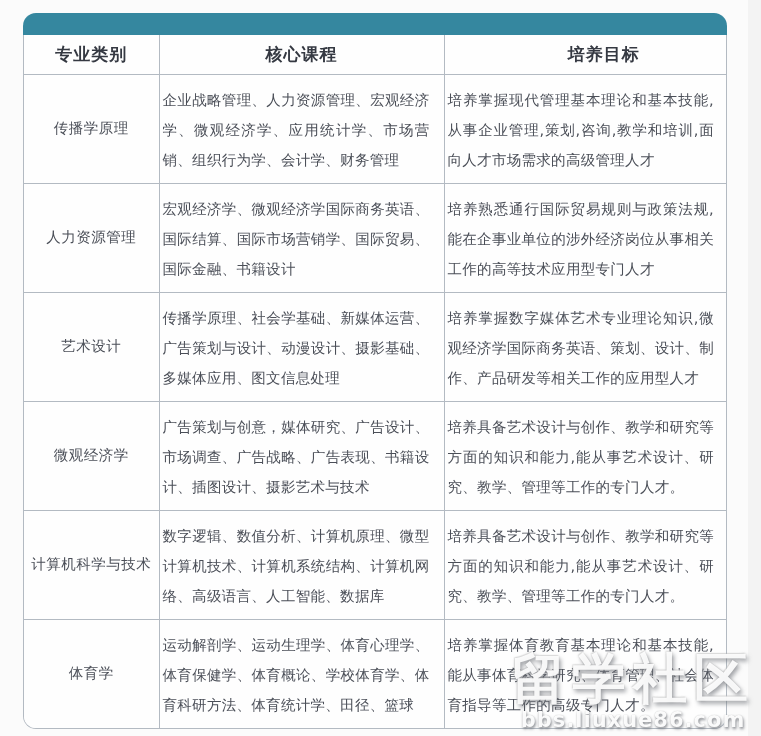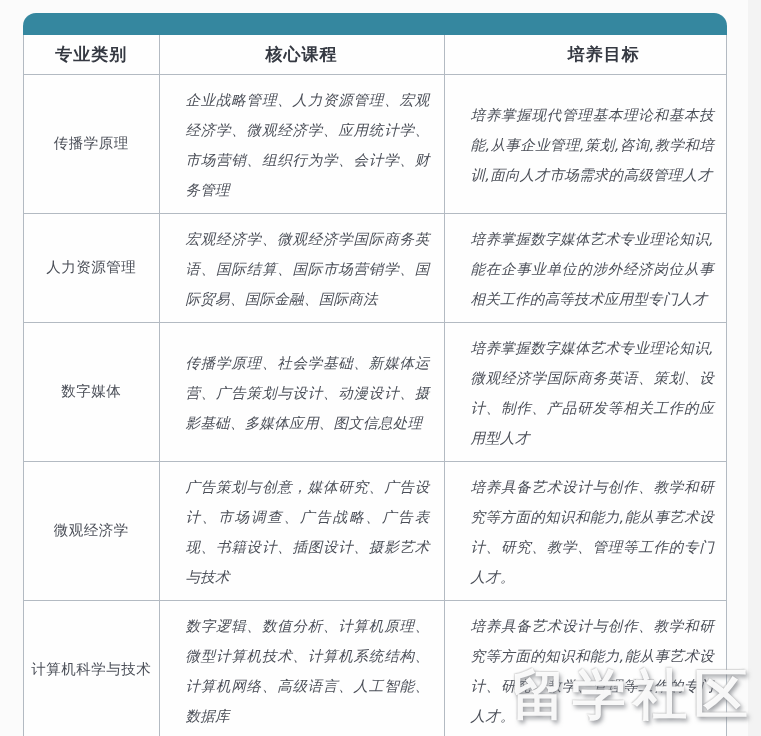--- a/index.html
+++ b/index.html
@@ -29,22 +29,22 @@
   tbody tr:last-child td{border-bottom:none;}
   thead tr{height:39px;}
   th{
     font-size:17px;font-weight:bold;color:#353942;
     text-align:center;letter-spacing:1px;
   }
   tbody tr{height:91px;}
   td{font-size:14.5px;color:#4b4f58;}
   td.cat{text-align:center;vertical-align:middle;letter-spacing:.5px;}
   td.txt{
-    padding:10px 14px 8px 26px;line-height:30px;vertical-align:middle;
-    text-align:justify;letter-spacing:.3px;font-style:italic;
+    padding:10px 14px 8px 3px;line-height:30px;vertical-align:middle;
+    text-align:justify;letter-spacing:.3px;
   }
   .watermark{
     position:absolute;right:6px;bottom:4px;text-align:center;
     pointer-events:none;
   }
   .wm-big{
     font-size:54px;font-weight:bold;letter-spacing:7px;
     color:rgba(255,255,255,0.92);
     text-shadow:2px 3px 4px rgba(108,112,118,0.62),
                 0 0 2px rgba(150,150,150,0.55),
@@ -79,25 +79,25 @@
         </tr>
       </thead>
       <tbody>
         <tr>
           <td class="cat">传播学原理</td>
           <td class="txt">企业战略管理、人力资源管理、宏观经济学、微观经济学、应用统计学、市场营销、组织行为学、会计学、财务管理</td>
           <td class="txt">培养掌握现代管理基本理论和基本技能,从事企业管理,策划,咨询,教学和培训,面向人才市场需求的高级管理人才</td>
         </tr>
         <tr>
           <td class="cat">人力资源管理</td>
-          <td class="txt">宏观经济学、微观经济学国际商务英语、国际结算、国际市场营销学、国际贸易、国际金融、国际商法</td>
-          <td class="txt">培养掌握数字媒体艺术专业理论知识,能在企事业单位的涉外经济岗位从事相关工作的高等技术应用型专门人才</td>
+          <td class="txt">宏观经济学、微观经济学国际商务英语、国际结算、国际市场营销学、国际贸易、国际金融、书籍设计</td>
+          <td class="txt">培养熟悉通行国际贸易规则与政策法规,能在企事业单位的涉外经济岗位从事相关工作的高等技术应用型专门人才</td>
         </tr>
         <tr>
-          <td class="cat">数字媒体</td>
+          <td class="cat">艺术设计</td>
           <td class="txt">传播学原理、社会学基础、新媒体运营、广告策划与设计、动漫设计、摄影基础、多媒体应用、图文信息处理</td>
           <td class="txt">培养掌握数字媒体艺术专业理论知识,微观经济学国际商务英语、策划、设计、制作、产品研发等相关工作的应用型人才</td>
         </tr>
         <tr>
           <td class="cat">微观经济学</td>
           <td class="txt">广告策划与创意，媒体研究、广告设计、市场调查、广告战略、广告表现、书籍设计、插图设计、摄影艺术与技术</td>
           <td class="txt">培养具备艺术设计与创作、教学和研究等方面的知识和能力,能从事艺术设计、研究、教学、管理等工作的专门人才。</td>
         </tr>
         <tr>
           <td class="cat">计算机科学与技术</td>
@@ -110,13 +110,14 @@
           <td class="txt">培养掌握体育教育基本理论和基本技能,能从事体育科学研究、体育管理、社会体育指导等工作的高级专门人才。</td>
         </tr>
 
       </tbody>
     </table>
   </div>
 </div>
 
 <div class="watermark">
   <div class="wm-big">留学社区</div>
+  <div class="wm-small">bbs.liuxue86.com</div>
 </div>
 
 </body></html>

